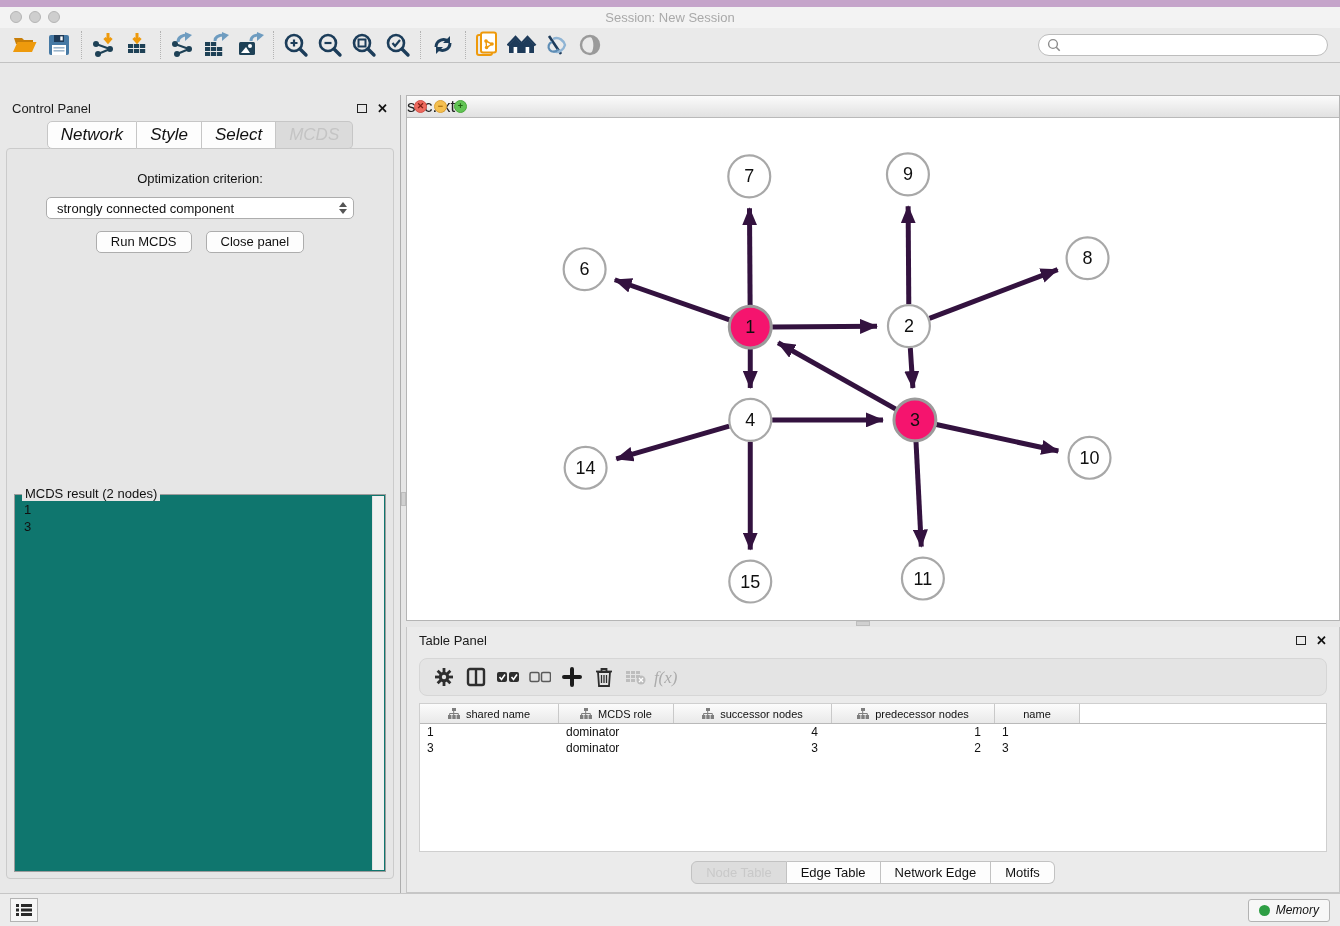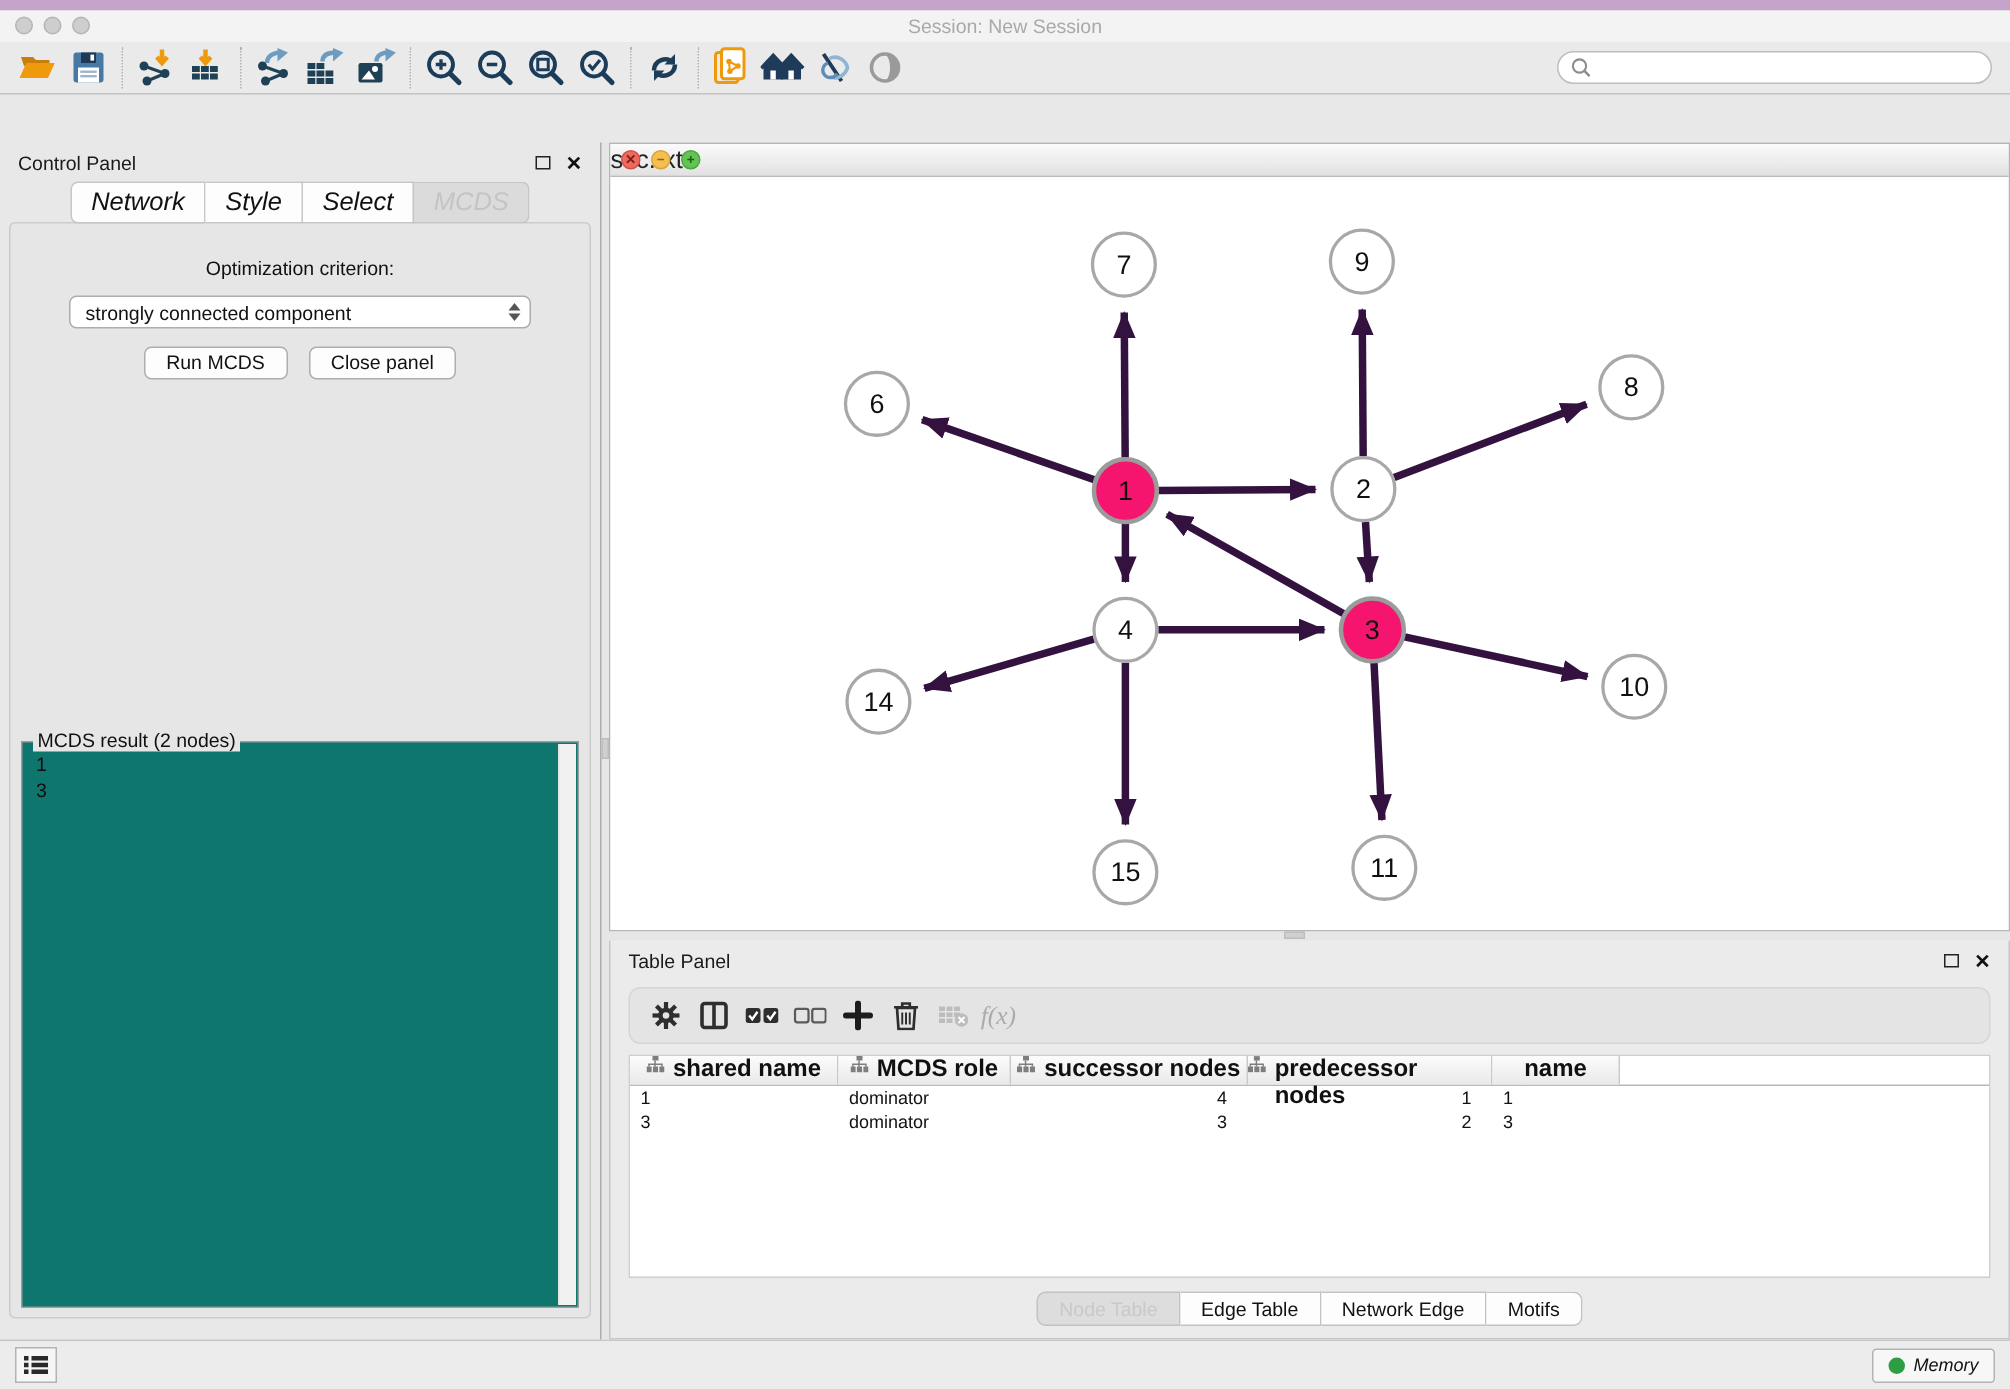--- a/index.html
+++ b/index.html
@@ -68,21 +68,21 @@
   .net-title { flex:1; text-align:left; font-size:17px; color:#222; }
   .net-canvas { flex:1; position:relative; background:#fff; }
   .net-canvas svg { position:absolute; inset:0; }
 
   
   .table-panel { flex:1; display:flex; flex-direction:column; background:#EBEBEB; border:1px solid #C6C6C6; border-top:none; min-height:0; }
   .tp-toolbar { margin:5px 12px 7px; height:38px; flex:none; background:#E4E4E4; border:1px solid #D6D6D6; border-radius:8px; display:flex; align-items:center; padding:0 8px; }
   .tp-tbtn { width:32px; height:30px; display:flex; align-items:center; justify-content:center; }
   .tp-table { margin:0 12px; background:#fff; border:1px solid #CFCFCF; flex:1; min-height:0; overflow:hidden; }
   .thead { display:flex; border-bottom:1px solid #B9B9B9; }
-  .th { height:19px; background:linear-gradient(#FCFCFC,#E9E9E9); border-right:1px solid #C9C9C9; display:flex; align-items:flex-start; justify-content:center; gap:6px; font-size:16px; color:#111; flex:none;font-weight:bold; }
+  .th { height:19px; background:linear-gradient(#FCFCFC,#E9E9E9); border-right:1px solid #C9C9C9; display:flex; align-items:center; justify-content:center; gap:6px; font-size:11px; color:#111; flex:none; }
   .trow { display:flex; font-size:12px; color:#111; height:16px; align-items:center; }
   .td { flex:none; padding:0 7px; overflow:hidden; white-space:nowrap; }
   .td.right { text-align:right; padding-right:14px; }
   .tp-tabs { height:40px; flex:none; display:flex; align-items:center; justify-content:center; }
   .tp-tab { font-size:13px; padding:3px 14px; background:#FDFDFD; border:1px solid #C2C2C2; border-left:none; color:#111; }
   .tp-tab:first-child { border-left:1px solid #C2C2C2; border-radius:6px 0 0 6px; }
   .tp-tab:last-child { border-radius:0 6px 6px 0; }
   .tp-tab.sel-disabled { background:#DDDDDD; color:#C9C9C9; }
 
   

